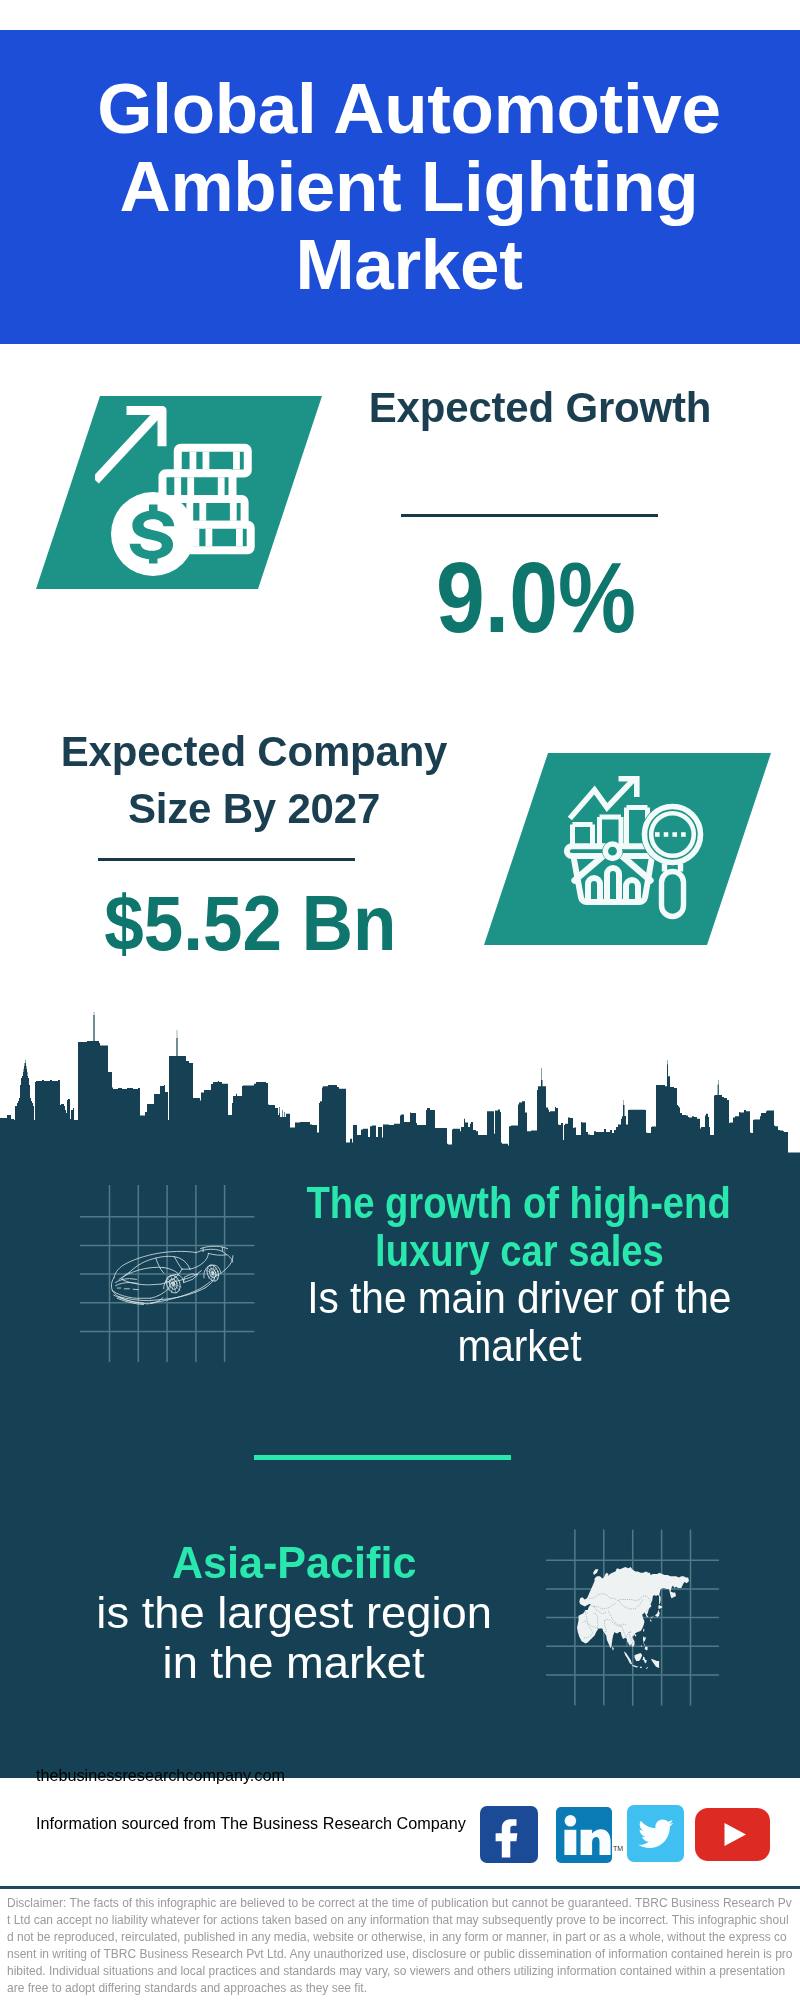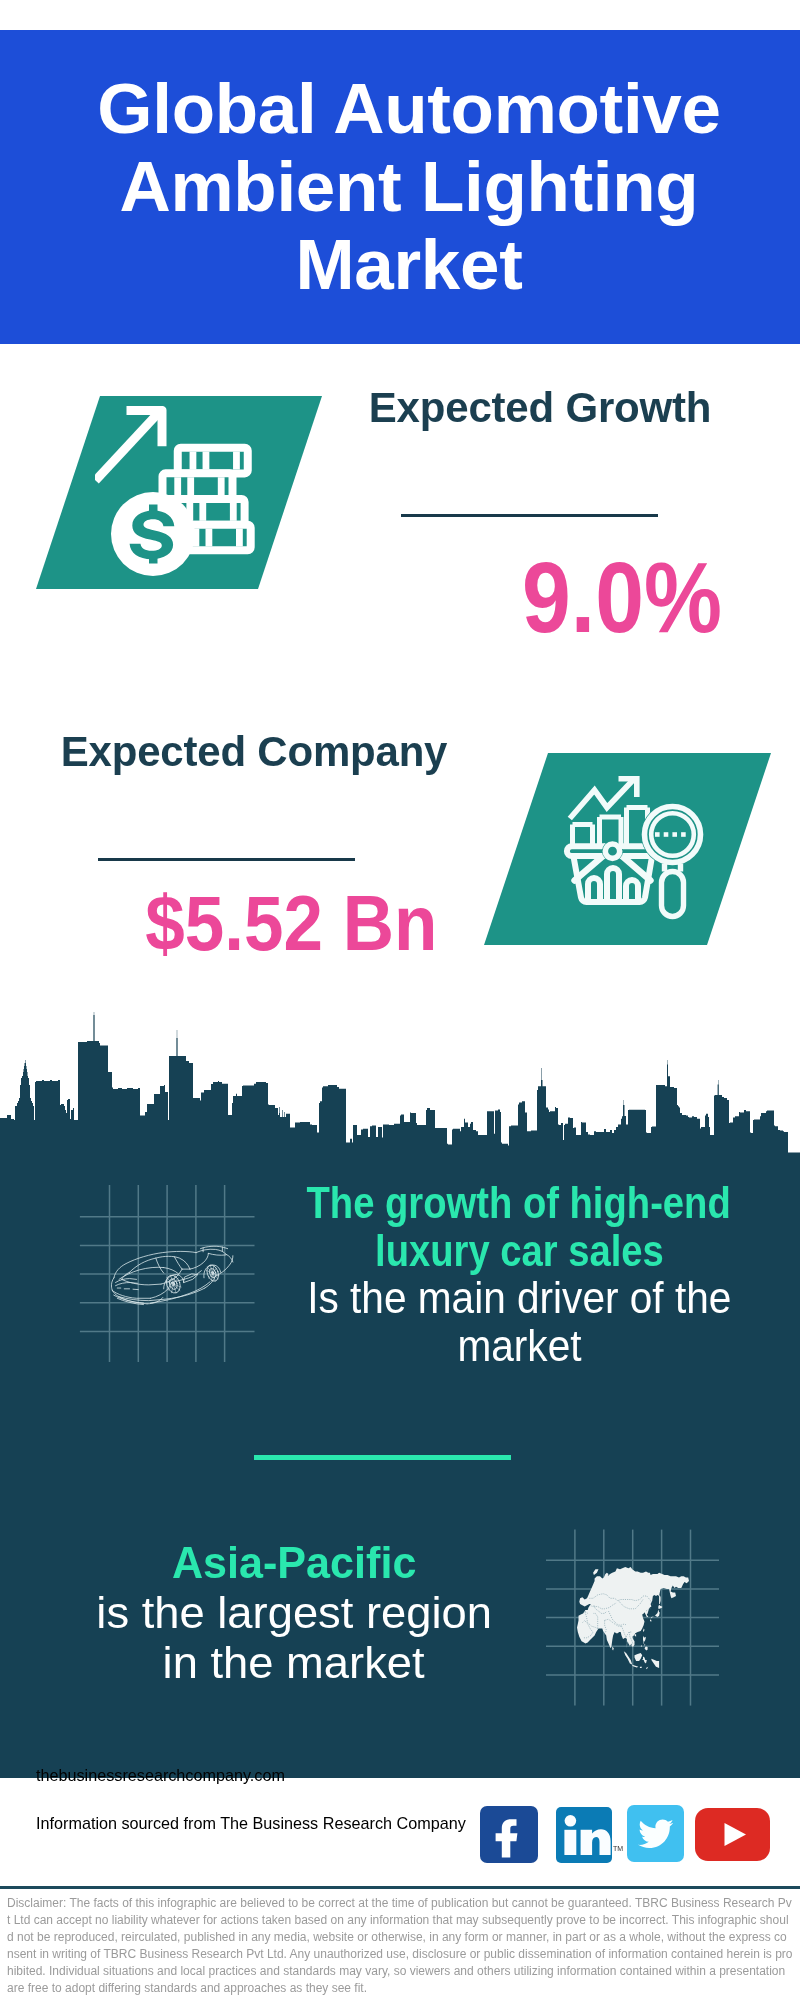--- a/index.html
+++ b/index.html
@@ -11,21 +11,21 @@
   .header { position:absolute; left:0; top:0; width:800px; height:314px; background:#1d4ed8;margin-top:30px; }
   .header-title { position:absolute; left:9px; top:40px; width:800px; text-align:center;
       font-size:71px; line-height:78px; font-weight:bold; color:#ffffff; letter-spacing:-0.3px; }
   .header-title span { display:block; }
 
   
   .para { position:absolute; background:#1d9387; }
   .stat-head { position:absolute; font-size:42px; line-height:57px; font-weight:bold; color:#1b3f50; text-align:center; letter-spacing:-0.2px;}
   .stat-head span { display:block; }
   .rule { position:absolute; height:3px; background:#18394a; }
-  .stat-value { position:absolute; font-weight:bold; color:#ec4899; text-align:right; }
+  .stat-value { position:absolute; font-weight:bold; color:#0f766e; text-align:center; }
   .stat-value span { display:inline-block; transform-origin:center center; }
 
   
   .darkbody { position:absolute; left:0; top:1155px; width:800px; height:623px; background:#164154; }
   .skyline { position:absolute; left:0; top:1000px; width:800px; height:160px; }
 
   .drv-line { height:47.5px; line-height:47.5px; text-align:center; font-size:43.5px; white-space:nowrap; }
   .drv-line span { display:inline-block; transform-origin:center center; }
   .drv-hl { font-weight:bold; color:#2ae7ae; }
   .drv-hl span { transform:scaleX(0.878); }
@@ -109,20 +109,21 @@
   <div class="stat-head" style="left:340px; top:379px; width:400px;">
     <span>Expected Growth</span>
   </div>
   <div class="rule" style="left:401px; top:514px; width:257px;"></div>
   <div class="stat-value" style="left:336px; top:547px; width:400px; font-size:100px; line-height:100px;">
     <span style="transform:scaleX(0.877);">9.0%</span>
   </div>
 
   <div class="stat-head" style="left:54px; top:723px; width:400px;">
     <span>Expected Company</span>
+    <span>Size By 2027</span>
   </div>
   <div class="rule" style="left:98px; top:858px; width:257px;"></div>
   <div class="stat-value" style="left:50px; top:885px; width:400px; font-size:77px; line-height:77px;">
     <span style="transform:scaleX(0.922);">$5.52 Bn</span>
   </div>
   <div class="para" style="left:484px; top:753px; width:287px; height:192px; clip-path:polygon(64px 0, 287px 0, 223px 192px, 0 192px);">
   </div>
   <div style="position:absolute; left:562px; top:776px; width:142px; height:146px;">
     <svg class="icon-svg" viewBox="0 0 142 146" width="142" height="146" style="position:absolute; left:0px; top:0px;" xmlns="http://www.w3.org/2000/svg">
       <defs>

